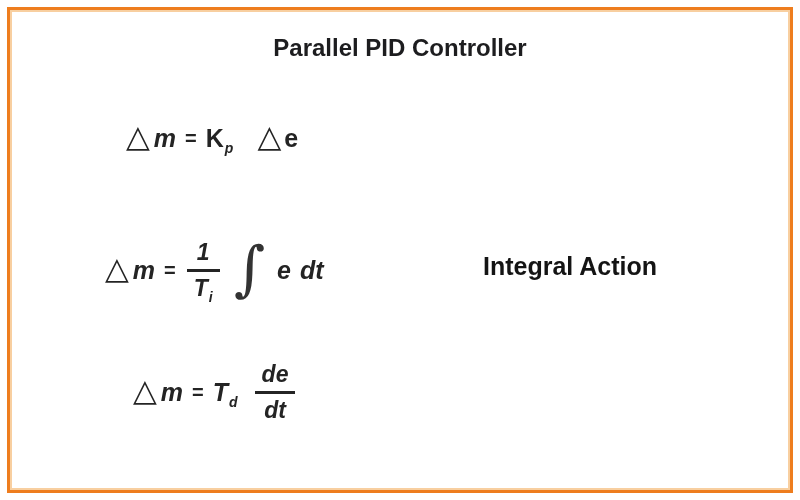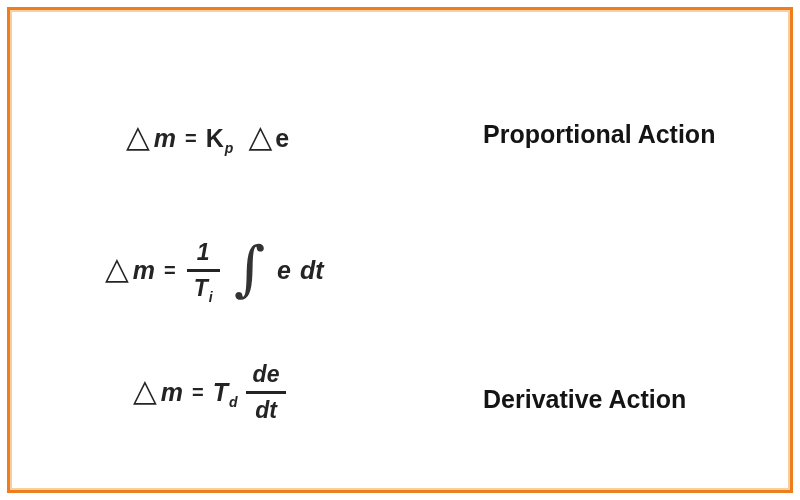--- a/index.html
+++ b/index.html
@@ -44,21 +44,21 @@
   .eq3 { left: 133px; top: 352px; height: 80px; }
   .delta {
     font-size: 31px;
     font-weight: 400;
     line-height: 1;
     position: relative;
     top: -2px;
   }
   .var { font-style: italic; margin-left: 4px; }
   .equals { font-size: 20px; margin: 0 9px; }
-  .coeff { margin-right: 6px; }
+  .coeff { margin-right: 15px; }
   .coeff.it { font-style: italic; text-align: right; }
   .sub {
     font-size: 14px;
     font-style: italic;
     position: relative;
     top: 6px;
     margin-left: 1px;
   }
   .delta2 { margin-left: 9px; }
   .var-upright { margin-left: 3px; }
@@ -97,48 +97,48 @@
   .label1 { left: 483px; top: 120px; }
   .label2 { left: 483px; top: 252px; }
   .label3 { left: 483px; top: 385px; }
 </style>
 </head>
 <body>
 
 <div class="canvas">
   <div class="frame"></div>
 
+  <div class="title">Parallel PID Controller</div>
 
   <div class="eq eq1">
     <span class="delta">△</span>
       <span class="var">m</span>
     <span class="equals">=</span>
     <span class="coeff"><span>K</span><span class="sub">p</span></span>
     <span class="delta delta2">△</span>
       <span class="var-upright">e</span>
   </div>
-  <div class="action-label label1">Proportional Action</div>
 
   <div class="eq eq2">
     <span class="delta">△</span>
       <span class="var">m</span>
     <span class="equals">=</span>
     <span class="frac">
       <span class="num">1</span>
       <span class="den"><span>T</span><span class="sub">i</span></span>
     </span>
     <span class="integral">∫</span>
     <span class="integrand">e</span>
     <span class="differential">dt</span>
   </div>
+  <div class="action-label label2">Integral Action</div>
 
   <div class="eq eq3">
     <span class="delta">△</span>
       <span class="var">m</span>
     <span class="equals">=</span>
     <span class="coeff it"><span>T</span><span class="sub">d</span></span>
     <span class="frac" style="">
       <span class="num">de</span>
       <span class="den">dt</span>
     </span>
   </div>
-  <div class="action-label label3">Derivative Action</div>
 </div>
 
 </body></html>

